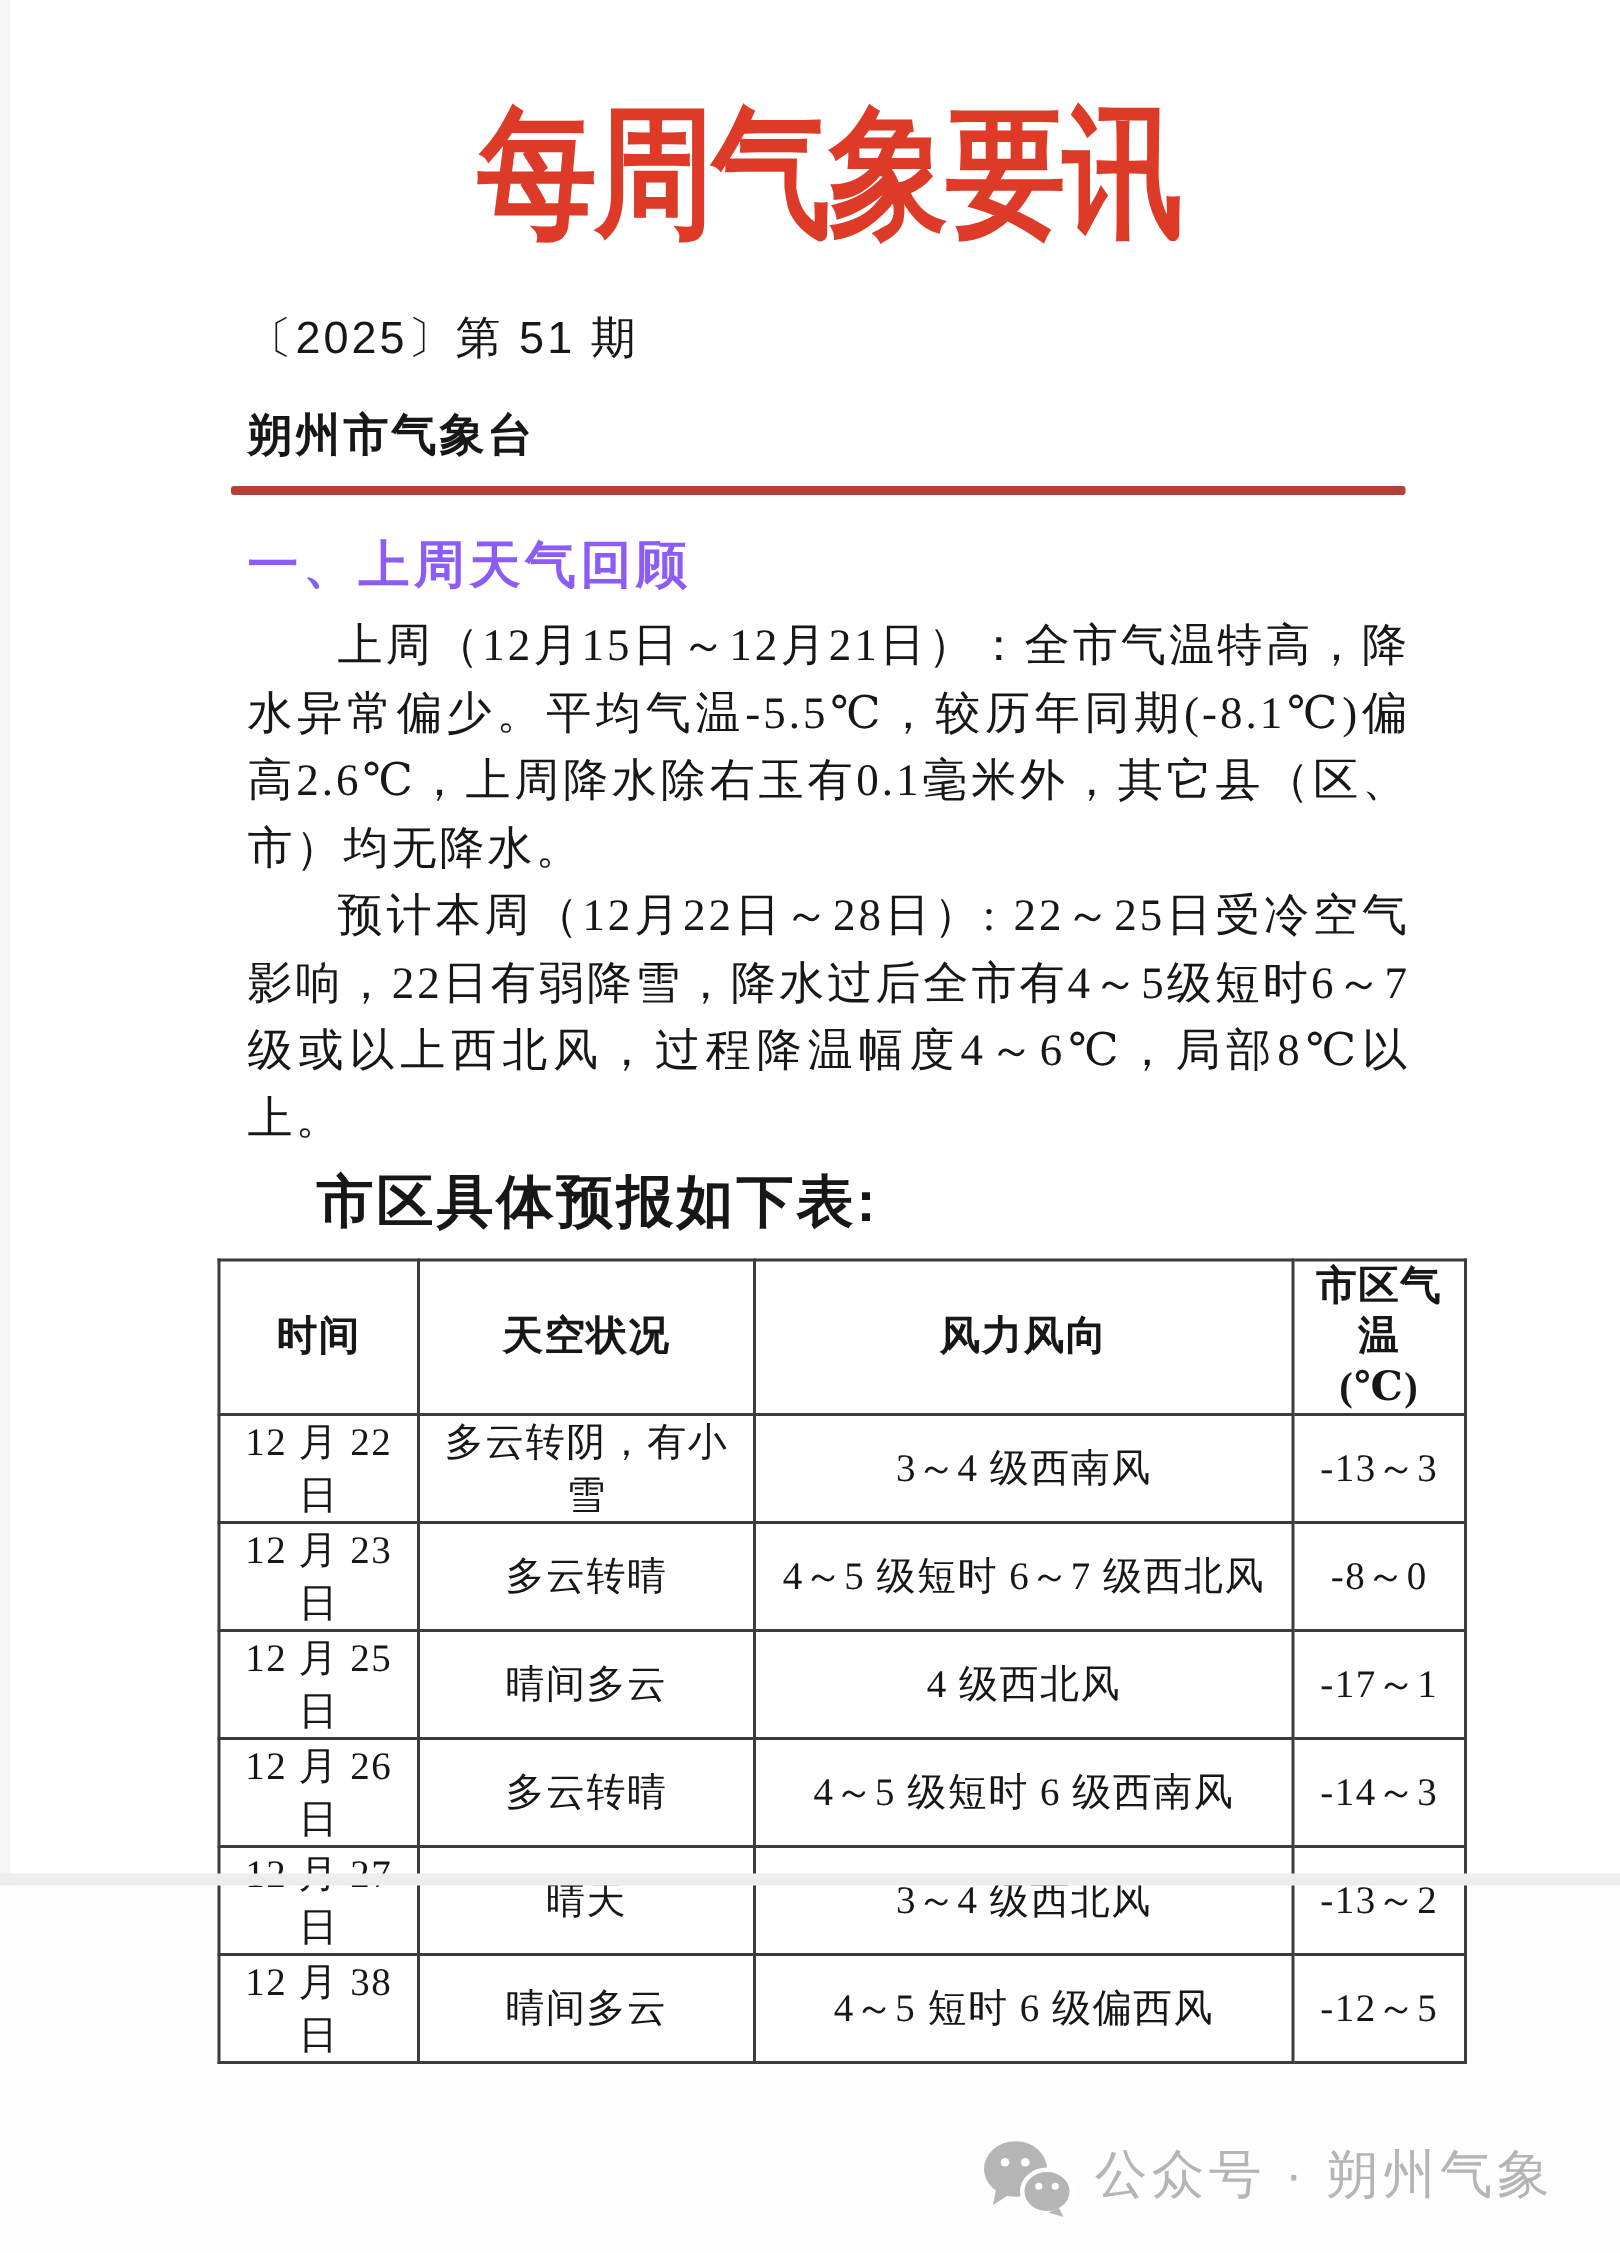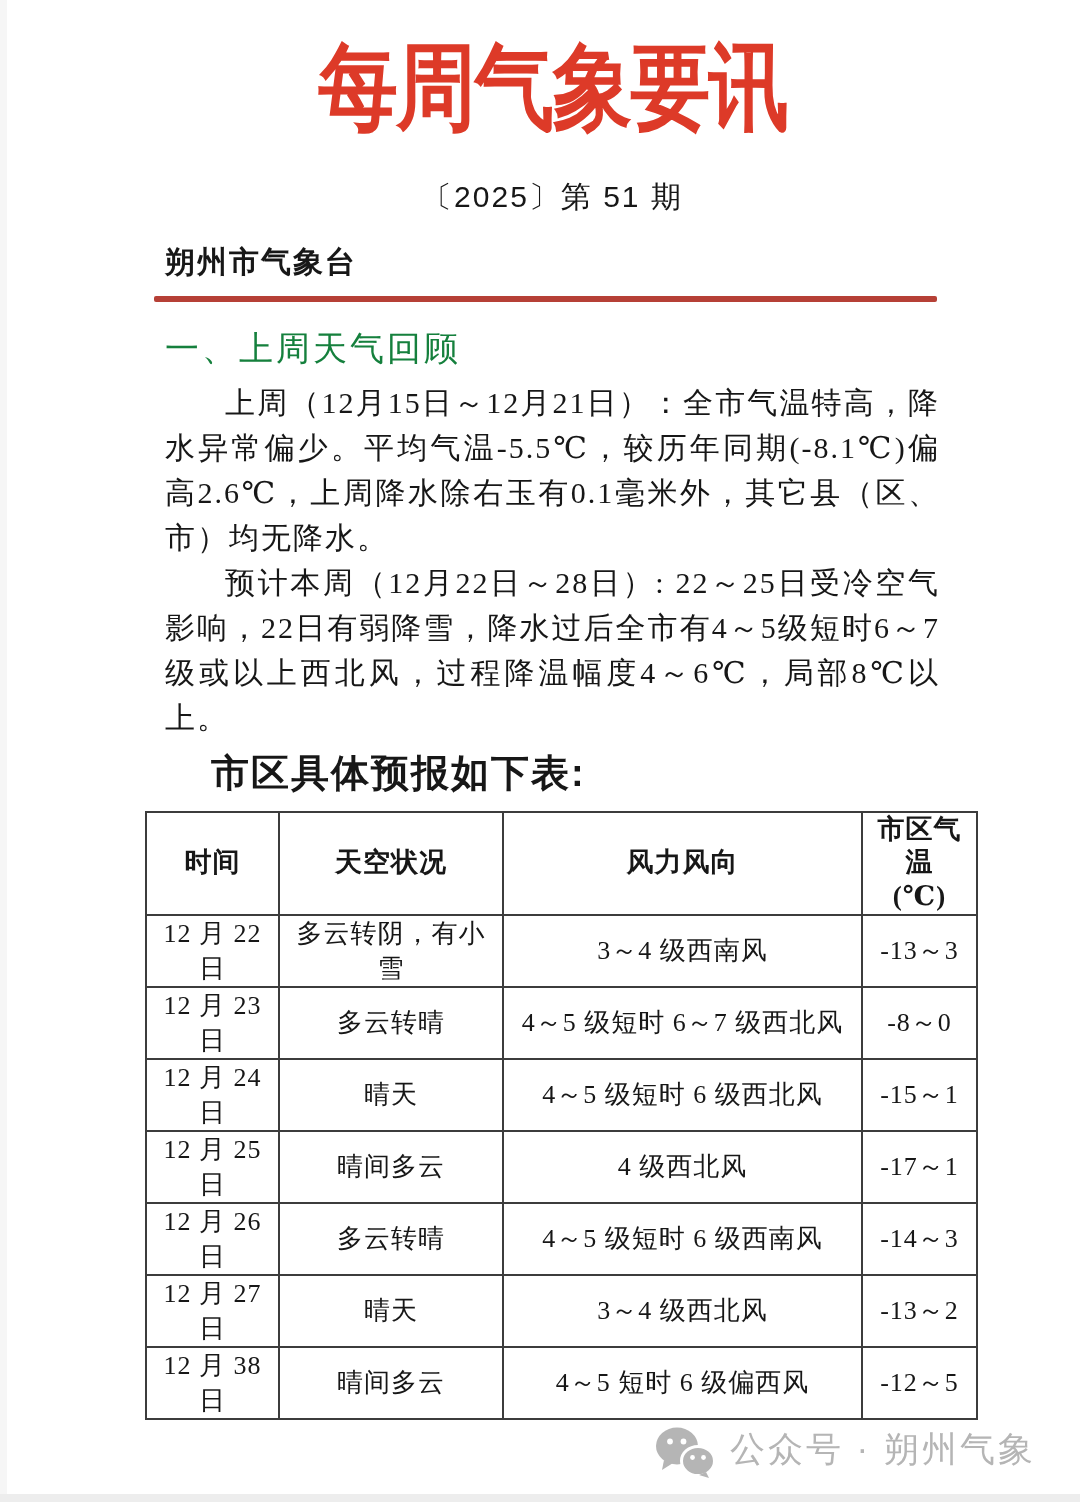--- a/index.html
+++ b/index.html
@@ -12,24 +12,24 @@
   html,body{margin:0;padding:0;}
   body{
     width:1080px;height:1502px;
     background:#fdfdfd;
     font-family:"Liberation Serif","DejaVu Serif",serif;
     color:var(--text);
     overflow:hidden;
   }
   .page{
     position:relative;
-    width:1080px;height:1502px;
+    width:1080px;height:1257px;
     box-sizing:border-box;
     background:#ffffff;
-    padding:36px 140px 0 165px;
+    padding:64px 140px 0 165px;
   }
   .edge-left{
     position:absolute;left:0;top:0;width:7px;height:100%;
     background:#f6f6f6;
   }
   .edge-bottom{
     position:absolute;left:0;bottom:0;width:100%;height:8px;
     background:#ededed;
   }
   .doc-title{
@@ -39,21 +39,21 @@
     line-height:1.1;
     font-weight:900;
     color:var(--title-red);
     letter-spacing:-2px;
     transform:scaleX(0.84);
     transform-origin:center top;
     font-family:"Liberation Serif","DejaVu Serif",serif;
     white-space:nowrap;
   }
   .issue-line{
-    text-align:center;
+    text-align:left;
     font-size:30px;
     letter-spacing:2px;
     margin-top:36px;
     font-family:"Liberation Sans","DejaVu Sans",sans-serif;
   }
   .meta-row{
     display:flex;
     justify-content:space-between;
     align-items:baseline;
     margin-top:24px;
@@ -71,23 +71,23 @@
   .red-divider{
     height:6px;
     width:783px;
     margin:13px 0 0 -11px;
     background:var(--line-red);
     border-radius:2px;
   }
   h2.sec-heading{
     margin:24px 0 8px 0;
     font-size:34px;
-    font-weight:400;
+    font-weight:700;
     letter-spacing:3px;
-    color:#15803d;
+    color:#8b5cf6;
     font-family:"Liberation Sans","DejaVu Sans",sans-serif;
   }
   p.sec-body{
     margin:0;
     font-size:30px;
     line-height:45px;
     letter-spacing:2px;
     text-align:justify;
     text-indent:2em;
   }
@@ -185,26 +185,20 @@
           <td class="col0">12 月 22 日</td>
           <td class="col1">多云转阴，有小雪</td>
           <td class="col2">3～4 级西南风</td>
           <td class="col3">-13～3</td>
         </tr>
         <tr>
           <td class="col0">12 月 23 日</td>
           <td class="col1">多云转晴</td>
           <td class="col2">4～5 级短时 6～7 级西北风</td>
           <td class="col3">-8～0</td>
-        </tr>
-        <tr>
-          <td class="col0">12 月 24 日</td>
-          <td class="col1">晴天</td>
-          <td class="col2">4～5 级短时 6 级西北风</td>
-          <td class="col3">-15～1</td>
         </tr>
         <tr>
           <td class="col0">12 月 25 日</td>
           <td class="col1">晴间多云</td>
           <td class="col2">4 级西北风</td>
           <td class="col3">-17～1</td>
         </tr>
         <tr>
           <td class="col0">12 月 26 日</td>
           <td class="col1">多云转晴</td>

